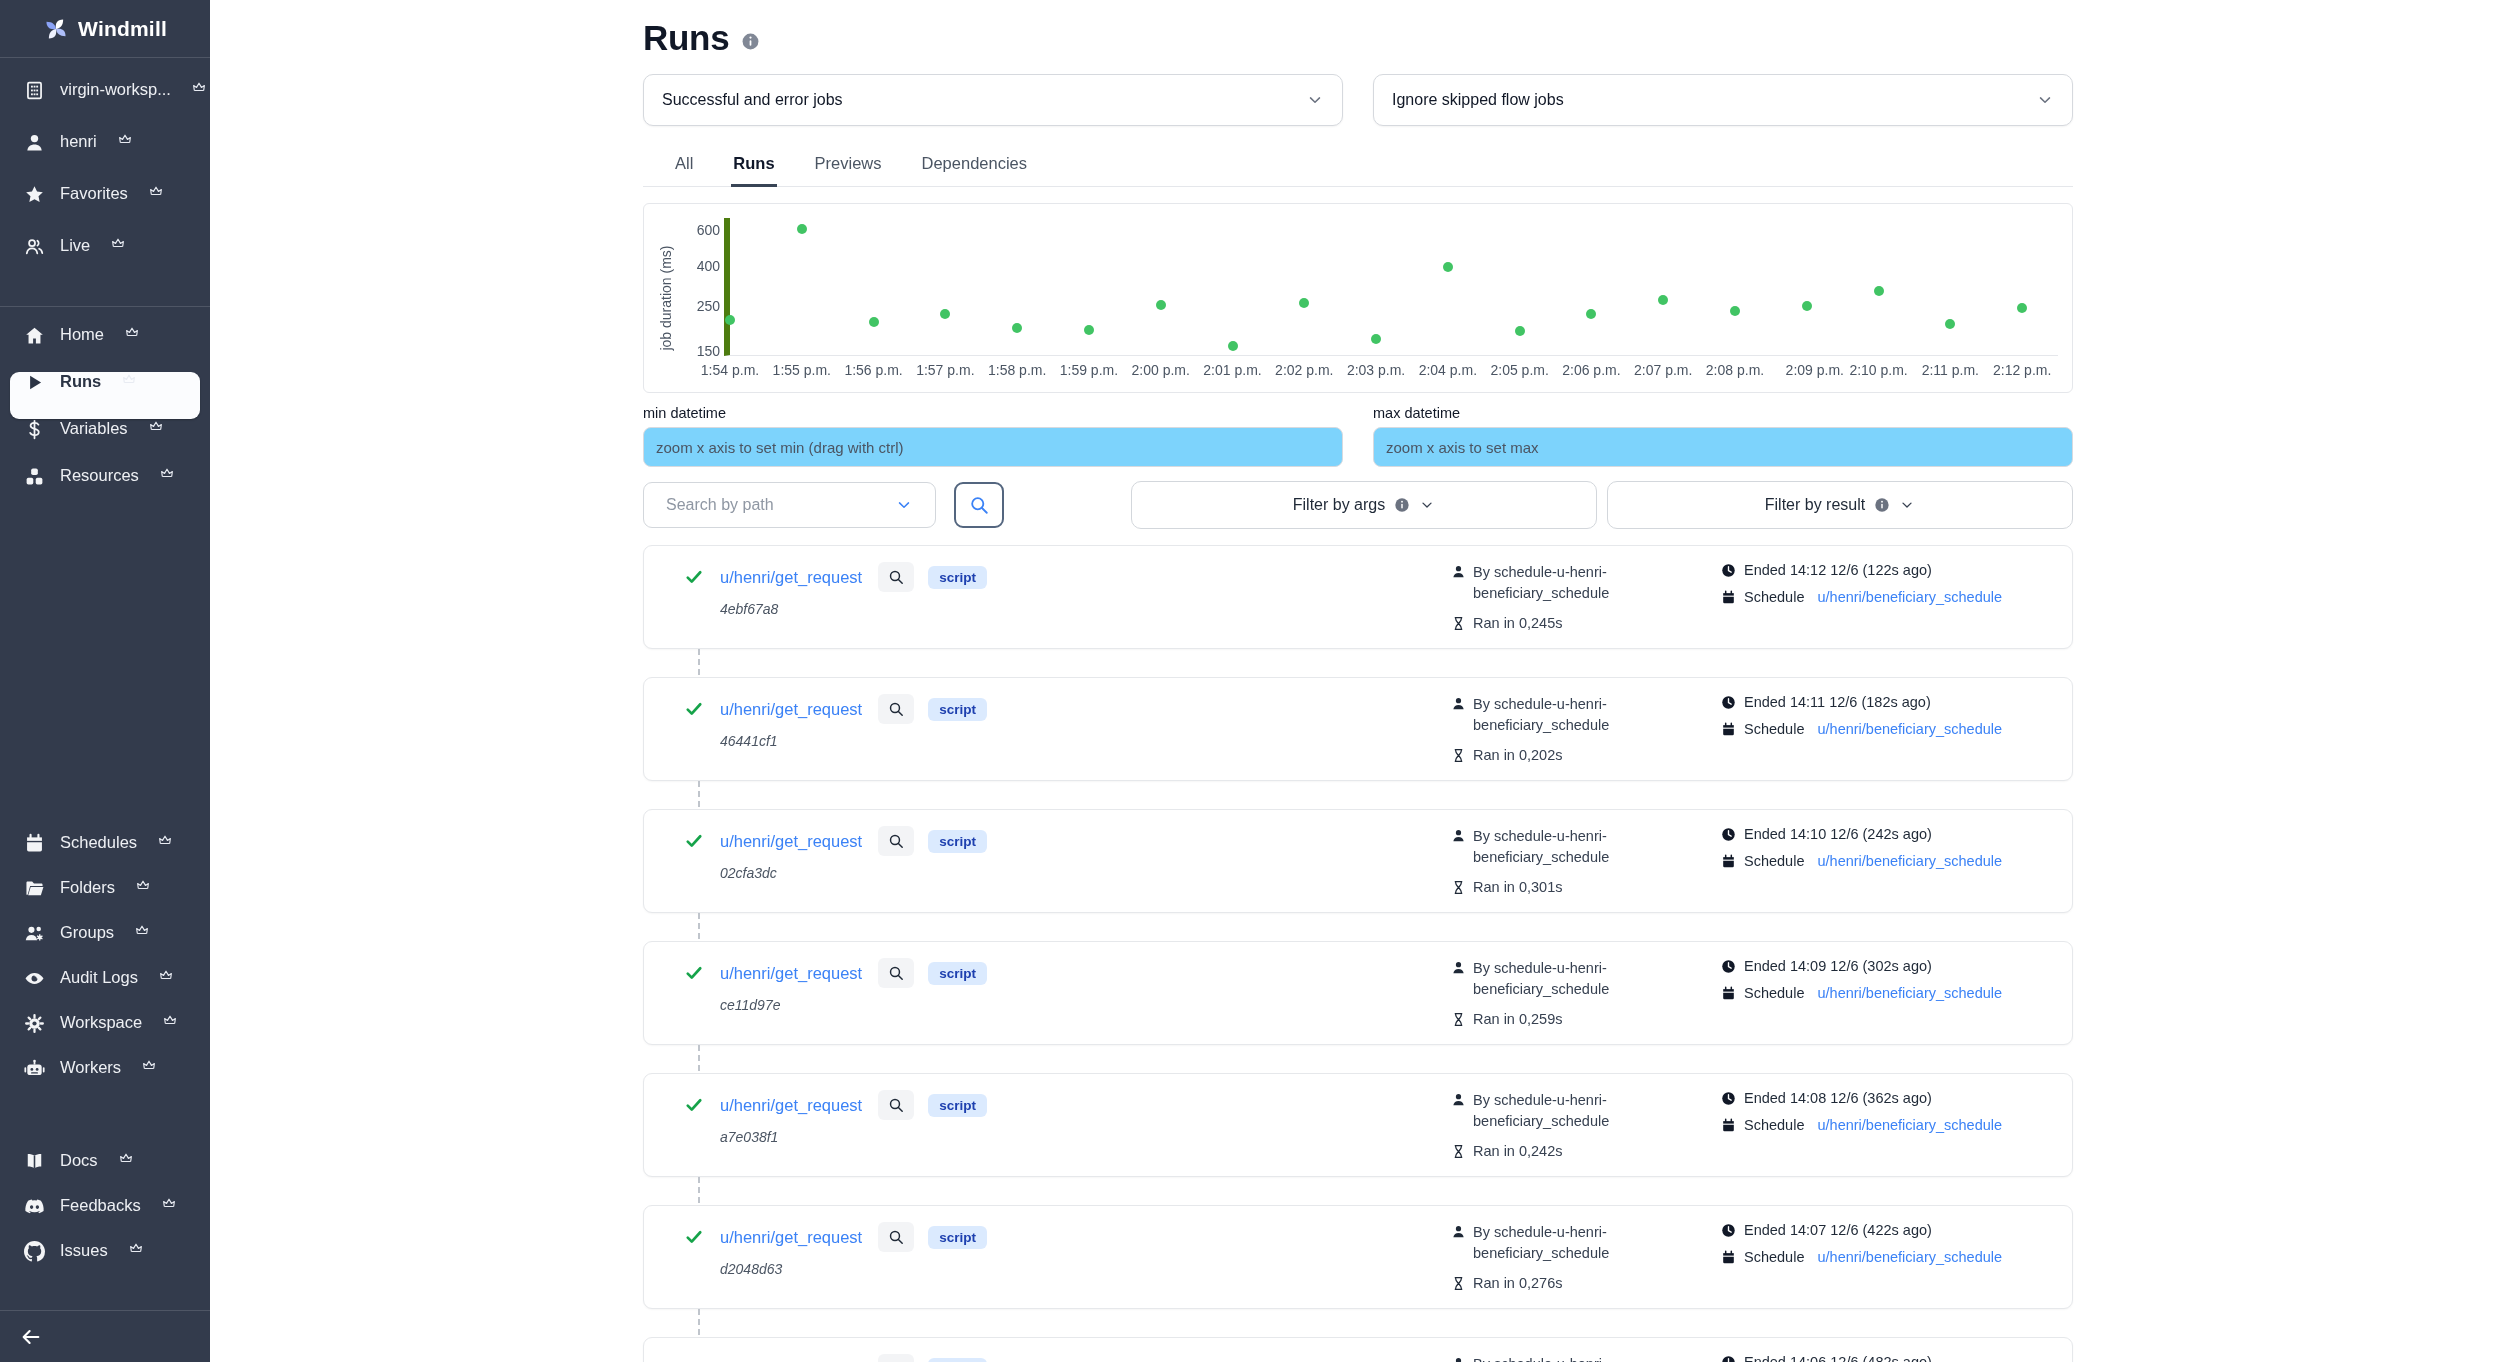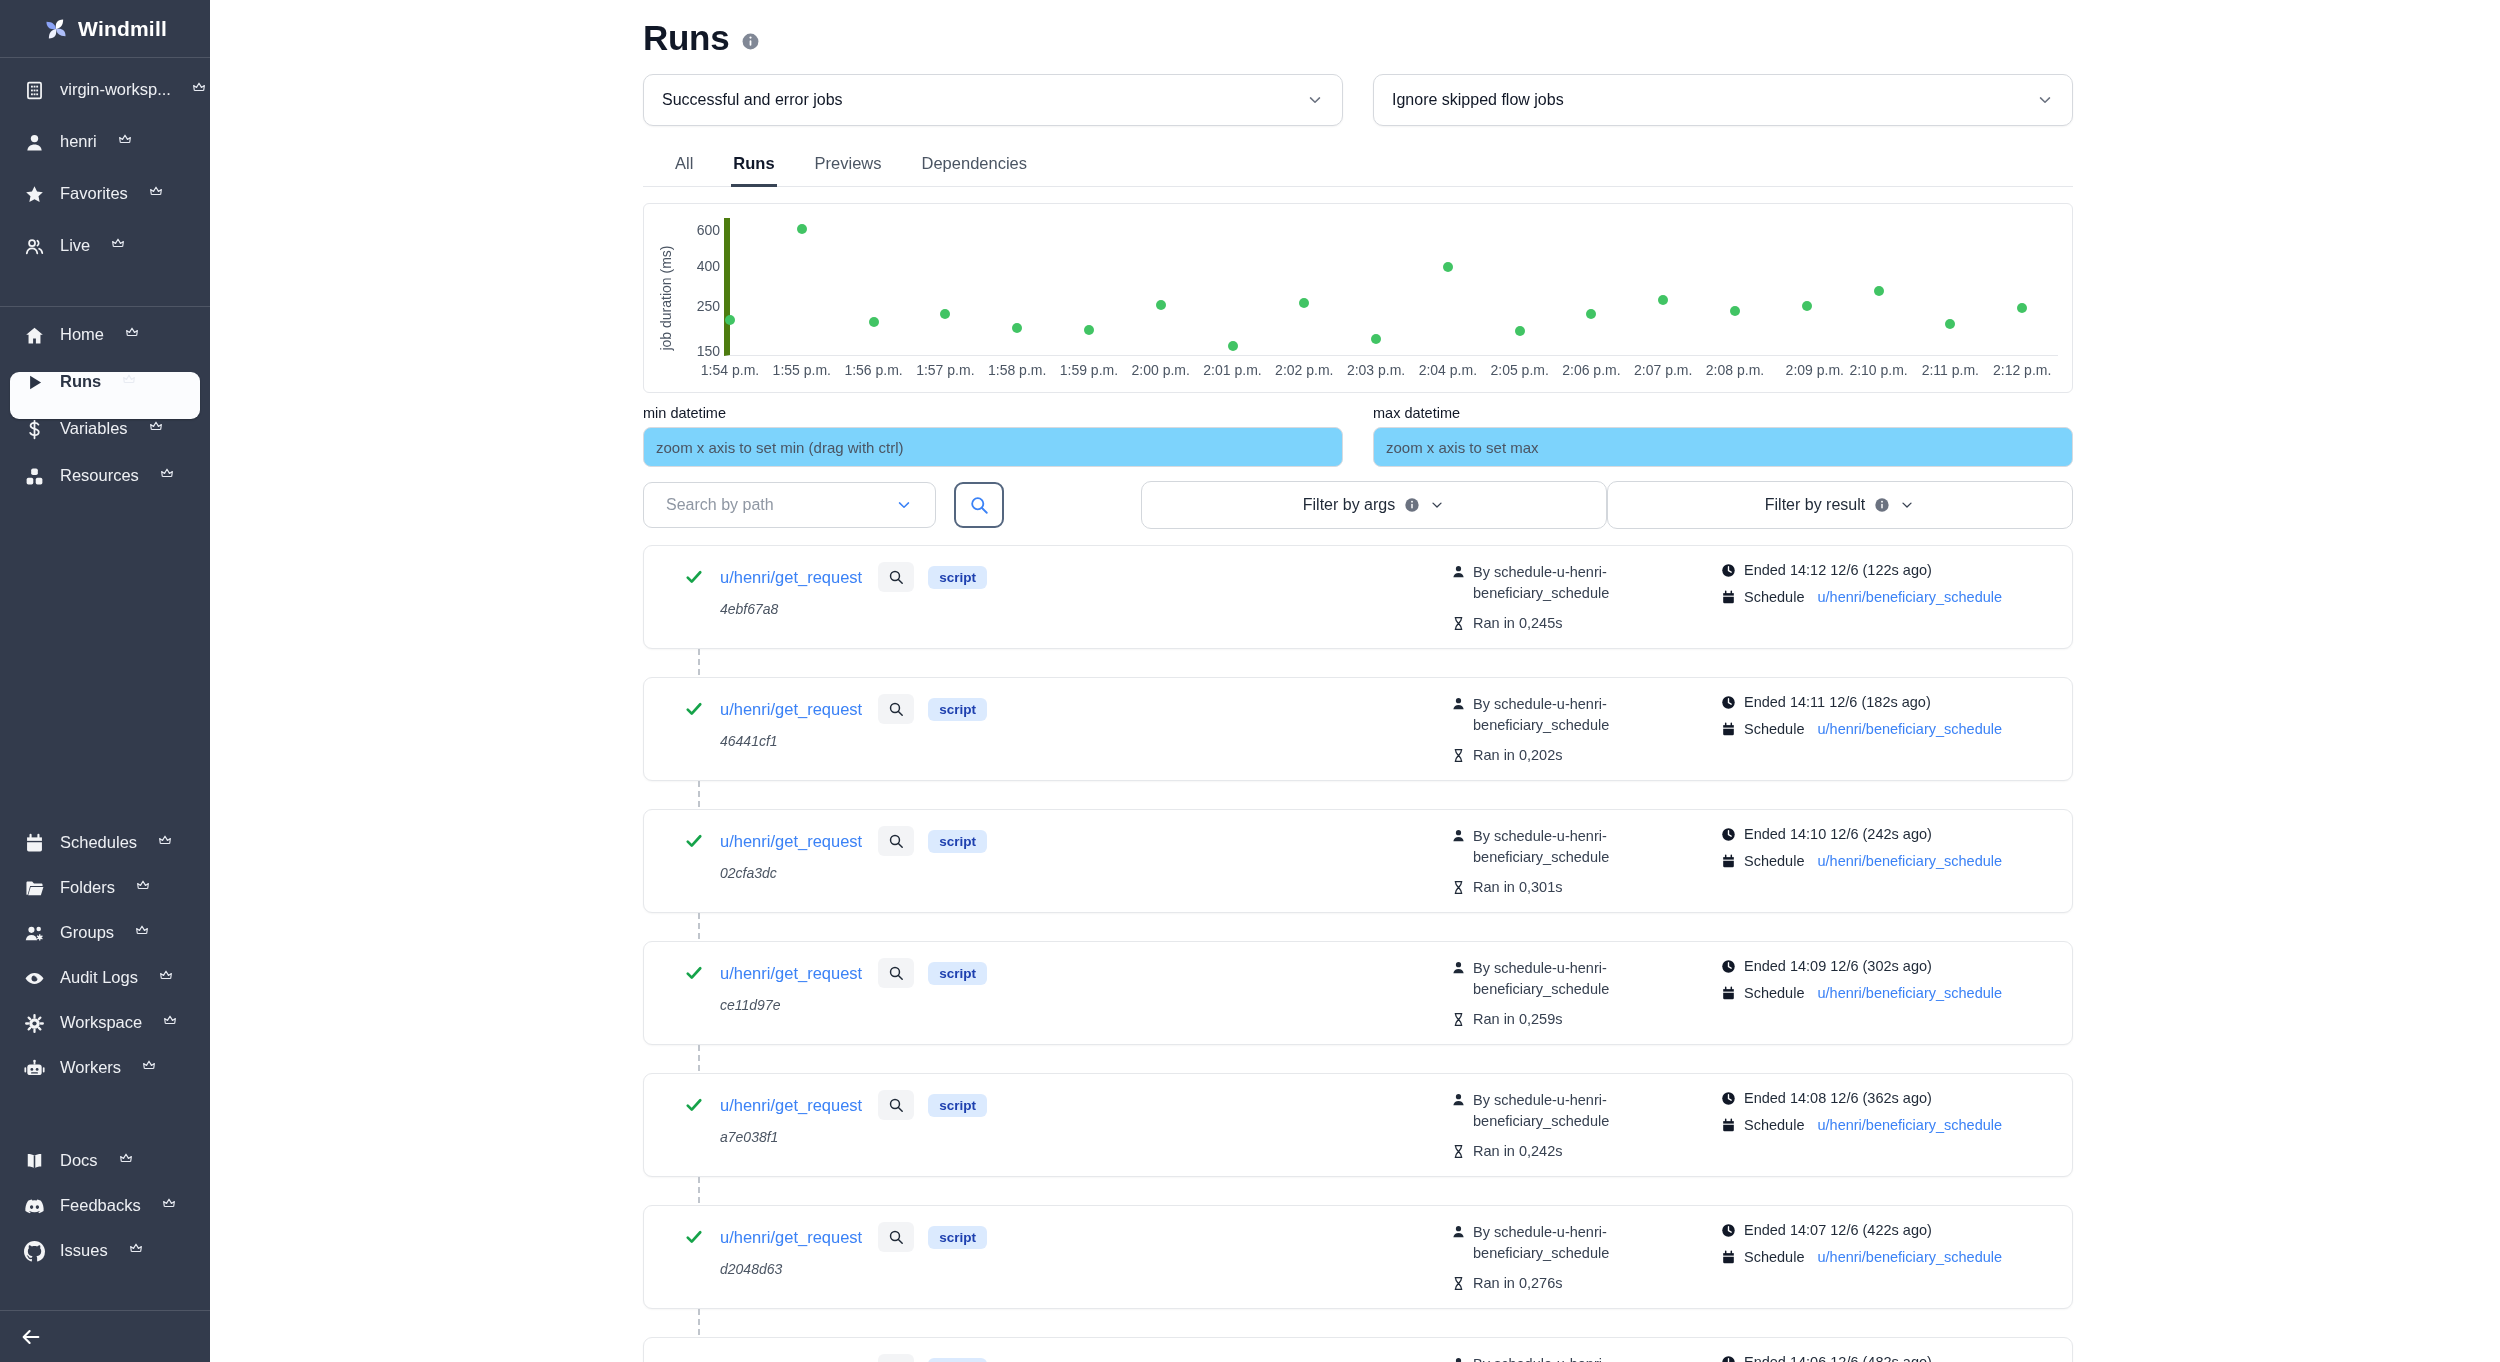--- a/index.html
+++ b/index.html
@@ -58,21 +58,21 @@
   .dt-col { flex:1; }
   .dt-label { font-size:14.5px; color:#111827; margin-bottom:6px; }
   .dt-input { width:100%; height:40px; background:#7dd3fc; border:1px solid #d7dadf; border-radius:8px; padding:0 12px; font-size:15px; font-family:inherit; color:#374151; }
   .dt-input::placeholder { color:#4b5563; opacity:1; }
 
   .search-row { display:flex; align-items:center; margin-top:14px; }
   .search-select { width:293px; height:46px; border:1px solid #d3d7dc; border-radius:9px; background:#fff; display:flex; align-items:center; justify-content:space-between; padding:0 22px; font-size:16px; color:#8f97a3; cursor:pointer; }
   .search-select .icon { width:18px; height:18px; color:#3b82f6; }
   .search-btn { margin-left:18px; width:50px; height:46px; border:2px solid #54667f; border-radius:9px; background:#fff; display:flex; align-items:center; justify-content:center; cursor:pointer; }
   .search-btn .icon { width:20px; height:20px; color:#3b82f6; }
-  .filter-group { margin-left:auto; display:flex; }
+  .filter-group { margin-left:auto; display:flex; gap:10px; }
   .filter-btn { width:466px; height:48px; border:1px solid #d3d7dc; border-radius:10px; background:#fff; display:flex; align-items:center; justify-content:center; gap:9px; font-family:inherit; font-size:16px; font-weight:500; color:#1f2937; cursor:pointer; }
   .filter-btn .info { width:16px; height:16px; color:#6b7280; }
   .filter-btn .chev { width:16px; height:16px; color:#374151; }
 
   
   .run-list { margin-top:16px; }
   .run-card { height:104px; border:1px solid #e6e8eb; border-radius:9px; background:#fff; box-shadow:0 1px 2px rgba(0,0,0,.04); position:relative; display:flex; padding:16px 24px 0 40px; margin-bottom:28px; }
   .run-card:not(:last-child)::after { content:""; position:absolute; top:calc(100% + 1px); left:54px; height:26px; border-left:2px dashed #c0c5cc; }
   .col-a { width:767px; }
   .row1 { display:flex; align-items:center; }

